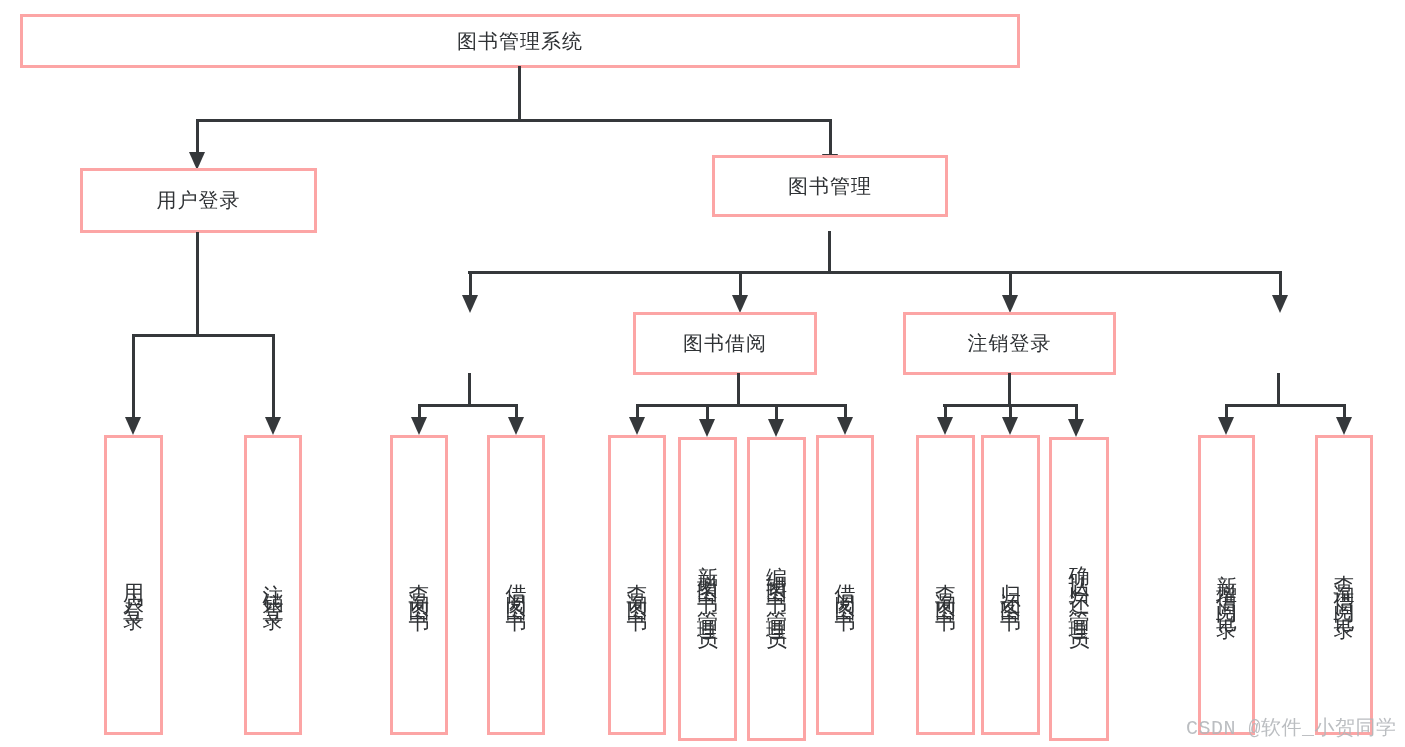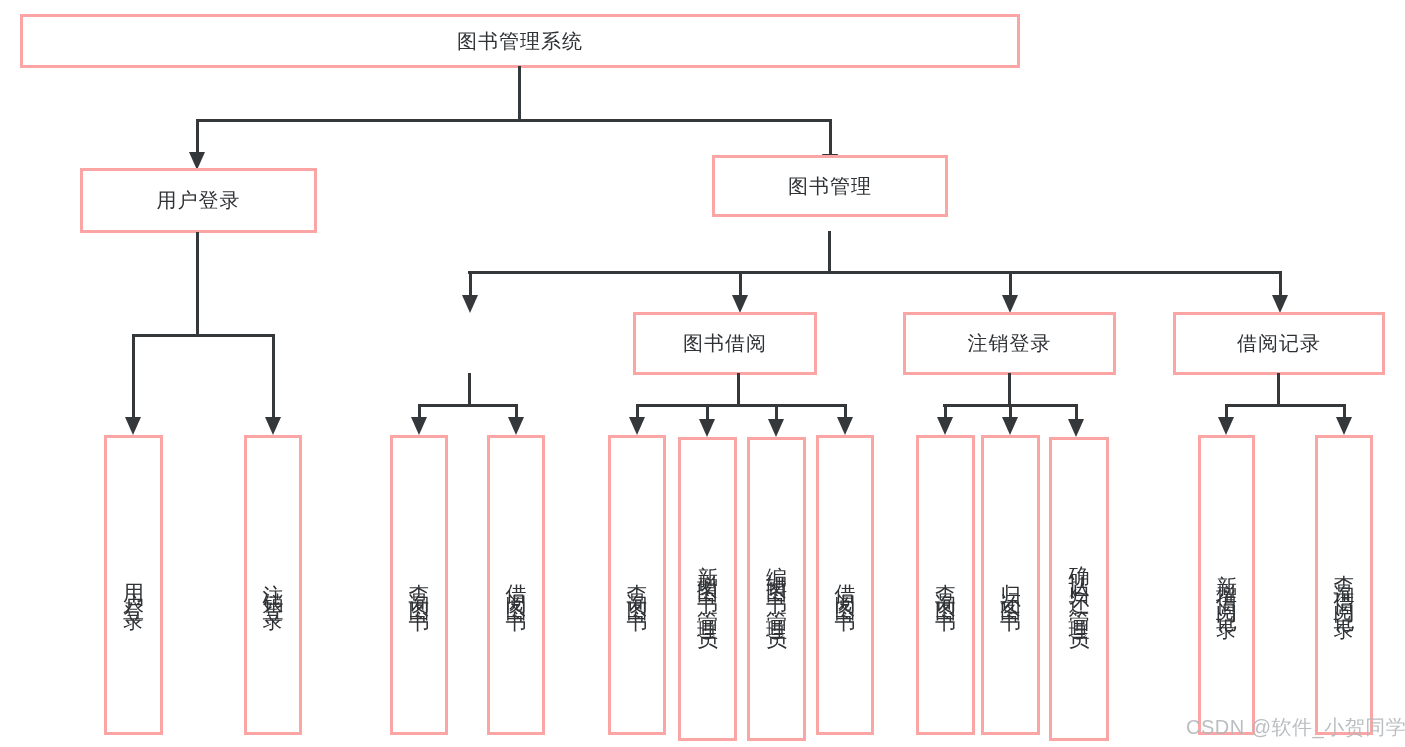--- a/index.html
+++ b/index.html
@@ -28,21 +28,21 @@
   }
   .arrow .head {
     position:absolute; left:50%; margin-left:-8px; bottom:0;
     width:0; height:0;
     border-left:8px solid transparent; border-right:8px solid transparent;
     border-top:18px solid #35383b;
   }
   .watermark {
     position:absolute; left:1186px; top:714px;
     font-size:20px; color:#b4b7bb; opacity:.9; letter-spacing:.5px;
-    white-space:nowrap; z-index:5;
+    white-space:nowrap; z-index:5;font-family:Liberation Mono, monospace;
   }
 </style>
 </head>
 <body>
 
 <div class="canvas">
 
   <div class="box h" style="left:20px;top:14px;width:1000px;height:54px">
     <span>图书管理系统</span>
   </div>
@@ -94,23 +94,20 @@
       <span class="shaft"></span>
       <span class="head"></span>
     </div>
 
   <div class="box h" style="left:633px;top:312px;width:184px;height:63px">
     <span>图书借阅</span>
   </div>
   <div class="box h" style="left:903px;top:312px;width:213px;height:63px">
     <span>注销登录</span>
   </div>
-  <div class="box h" style="left:1173px;top:312px;width:212px;height:63px">
-    <span>借阅记录</span>
-  </div>
 
   <div class="vline" style="left:468px;top:373px;height:33px"></div>
   <div class="hline" style="left:418px;top:404px;width:100px"></div>
   <div class="arrow" style="left:411px;top:404px;height:31px">
       <span class="shaft"></span>
       <span class="head"></span>
     </div>
   <div class="arrow" style="left:508px;top:404px;height:31px">
       <span class="shaft"></span>
       <span class="head"></span>

